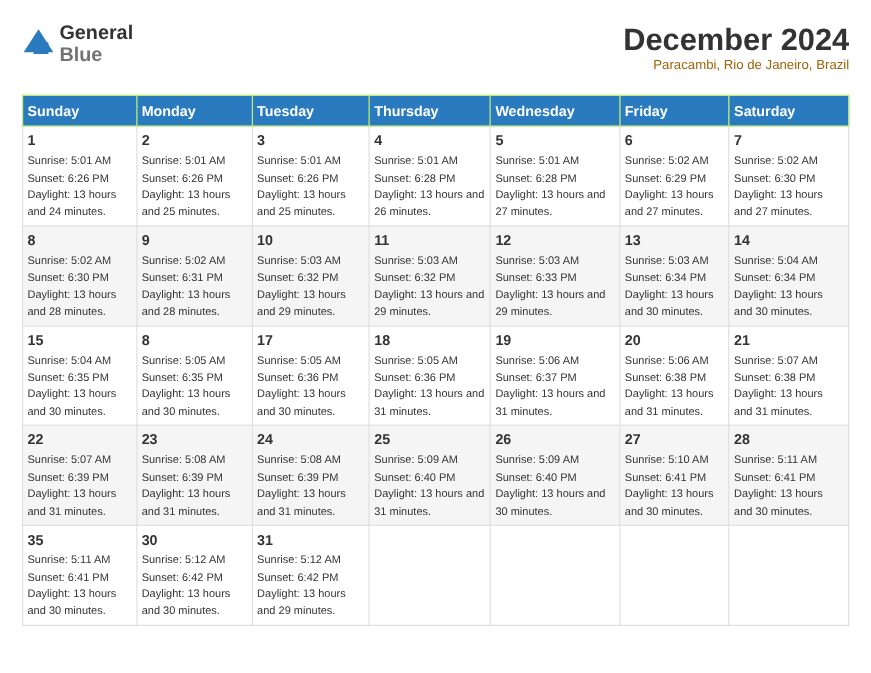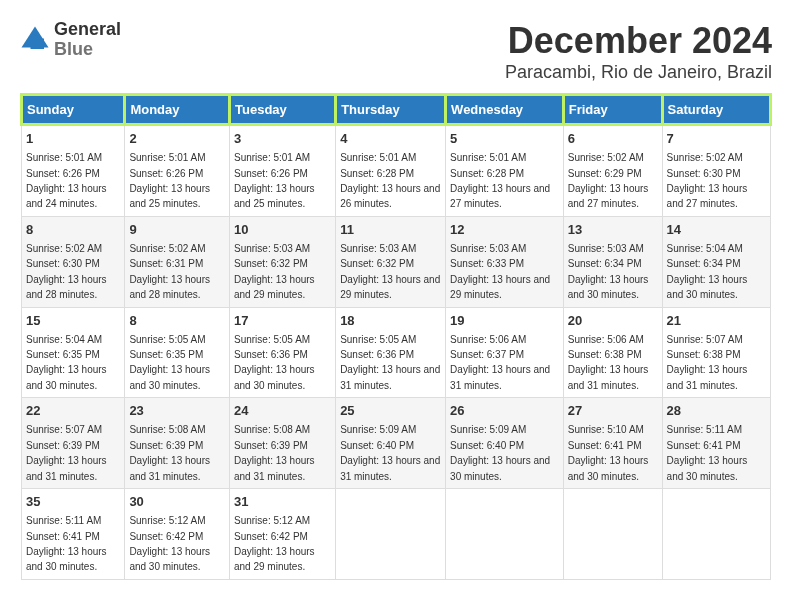--- a/index.html
+++ b/index.html
@@ -7,21 +7,21 @@
       font-family: Arial, sans-serif;
       background: #fff;
       width: 792px;
       min-height: 612px;
       padding: 20px;
     }
     .header {
       display: flex;
       justify-content: space-between;
       align-items: flex-start;
-      margin-bottom: 10px;
+      margin-bottom: 20px;
     }
     .logo {
       display: flex;
       align-items: center;
       gap: 4px;
     }
     .logo-text {
       font-size: 18px;
       font-weight: bold;
       line-height: 1.1;
@@ -29,43 +29,43 @@
     .logo-general { color: #333; }
     .logo-blue { color: #737373; }
     .logo-icon {
       width: 30px;
       height: 30px;
     }
     .title-section {
       text-align: right;
     }
     .main-title {
-      font-size: 36px;
+      font-size: 28px;
       font-weight: bold;
       color: #333;
     }
     .subtitle {
-      font-size: 18px;
-      color: #404040;
+      font-size: 12px;
+      color: #a16207;
     }
     table {
       width: 100%;
       border-collapse: collapse;
       font-size: 11px;
     }
     thead tr {
       background-color: #2a7abf;
       color: #fff;
     }
     thead th {
       padding: 6px 4px;
       text-align: left;
       font-size: 13px;
       font-weight: bold;
-      border: 3px solid #bef264;
+      border: 1px solid #bef264;
     }
     tbody tr {
       background-color: #fff;
     }
     tbody tr:nth-child(even) {
       background-color: #f5f5f5;
     }
     tbody td {
       padding: 4px 4px;
       vertical-align: top;

